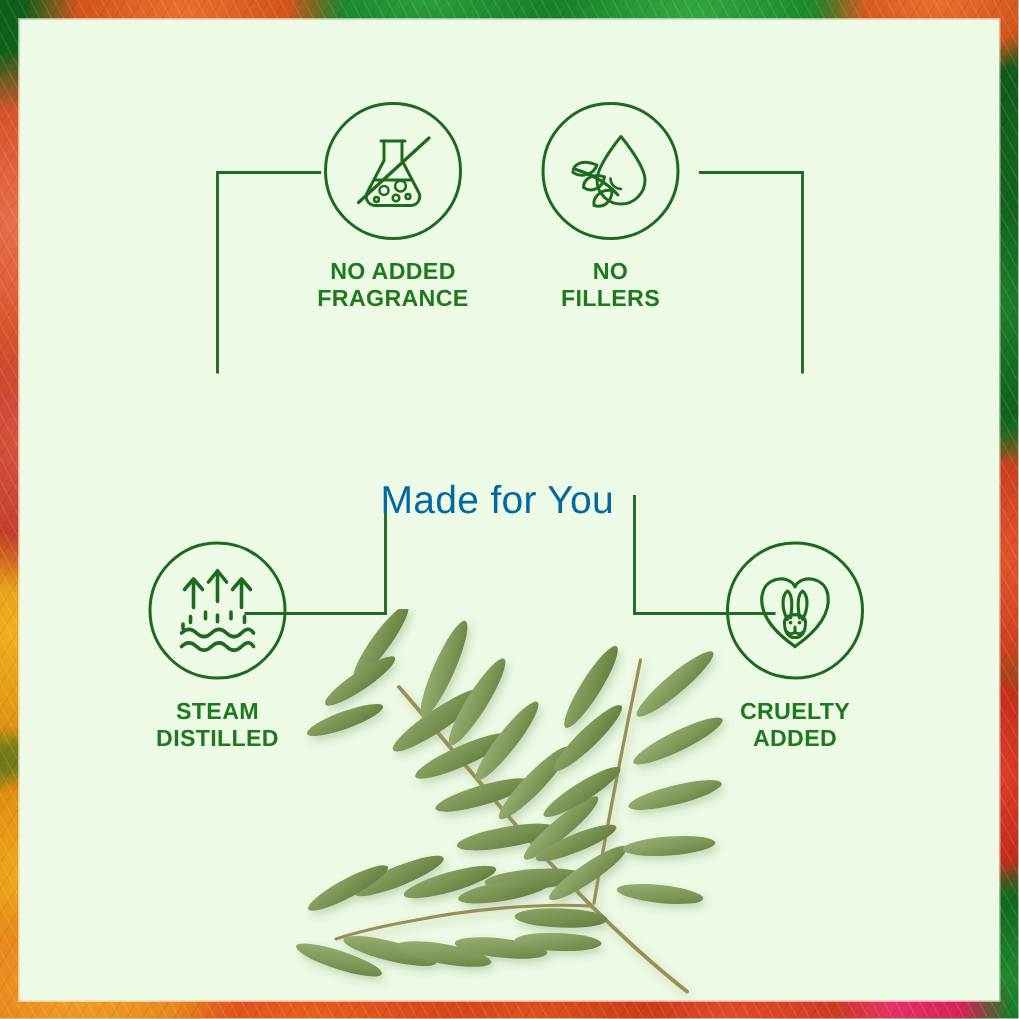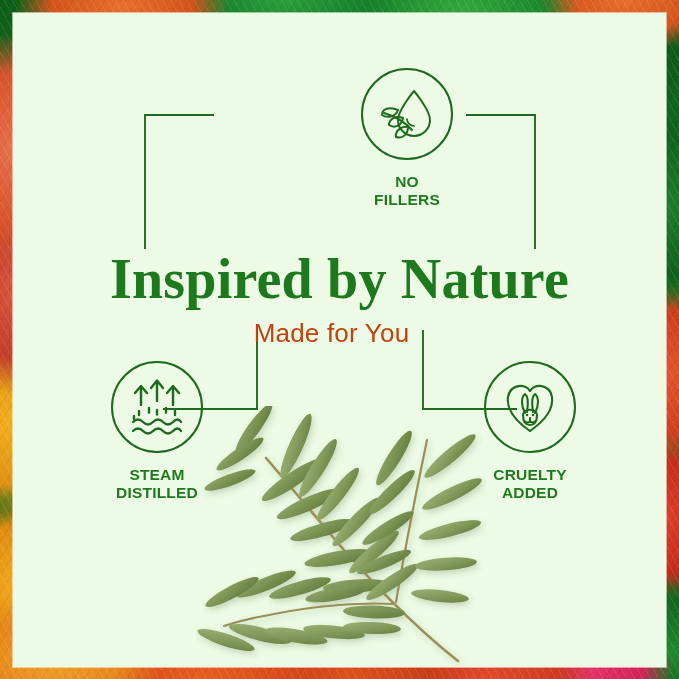--- a/index.html
+++ b/index.html
@@ -86,42 +86,42 @@
     color: #1f7a1e;
     font-weight: bold;
     font-size: 15.5px;
     line-height: 1.16;
     letter-spacing: .2px;
     white-space: pre-line;
   }
 
   .badge-fragrance { left: 187px; top: 68px; }
   .badge-fillers   { left: 332px; top: 68px; }
-  .badge-steam     { left:  82px; top: 361px; }
+  .badge-steam     { left:  70px; top: 361px; }
   .badge-cruelty   { left: 455px; top: 361px; }
 
   
   .headline {
     position: absolute;
     left: 0; right: 0;
     top: 251px;
     text-align: center;
     color: #1d7a1c;
     font-family: "Liberation Serif", "DejaVu Serif", serif;
     font-weight: bold;
     font-size: 56px;
     letter-spacing: .2px;
     line-height: 1;
   }
   .subhead {
     position: absolute;
     left: 0; right: 16px;
     top: 318px;
     text-align: center;
-    color: #c2410c;
+    color: #0369a1;
     font-size: 26px;
     font-weight: normal;
     letter-spacing: .2px;
   }
 
   
   .sprig {
     position: absolute;
     left: 196px;
     top: 406px;
@@ -222,20 +222,44 @@
       </g>
 
       <g fill="url(#lf)">
         <ellipse cx="0" cy="0" rx="30" ry="6.2" transform="translate(58,22) rotate(-54)"></ellipse>
         <ellipse cx="0" cy="0" rx="28" ry="6" transform="translate(44,48) rotate(-34)"></ellipse>
         <ellipse cx="0" cy="0" rx="27" ry="5.8" transform="translate(34,74) rotate(-20)"></ellipse>
       </g>
     </g>
   </svg>
 
+  <div class="badge badge-fragrance">
+    <div class="ring">
+      <svg width="62" height="62" viewBox="0 0 62 62">
+        <g fill="none" stroke="#1d6b1c" stroke-width="2" stroke-linecap="round" stroke-linejoin="round">
+
+          <path d="M23 11 H39"></path>
+          <path d="M25 11 V24 L14 45 a6 6 0 0 0 5 9 H43 a6 6 0 0 0 5 -9 L37 24 V11"></path>
+
+          <path d="M18.5 37 H43.5"></path>
+        </g>
+        <g fill="none" stroke="#1d6b1c" stroke-width="1.7">
+          <circle cx="25" cy="44" r="3"></circle>
+          <circle cx="36" cy="41" r="3.6"></circle>
+          <circle cx="33" cy="49" r="2.2"></circle>
+          <circle cx="20" cy="50" r="1.6"></circle>
+          <circle cx="41" cy="48" r="1.6"></circle>
+        </g>
+
+        <path d="M8 52 L55 9" fill="none" stroke="#1d6b1c" stroke-width="2.2" stroke-linecap="round"></path>
+      </svg>
+    </div>
+    <div class="cap">NO ADDED
+FRAGRANCE</div>
+  </div>
 
   <div class="badge badge-fillers">
     <div class="ring">
       <svg width="62" height="62" viewBox="0 0 62 62">
         <g fill="none" stroke="#1d6b1c" stroke-width="2" stroke-linecap="round" stroke-linejoin="round">
 
           <path d="M38 8 C 38 8, 22 27, 22 37 a16 16 0 0 0 32 0 C 54 27, 38 8, 38 8 Z"></path>
           <path d="M31 36 a7 7 0 0 0 7 7" stroke-width="1.7"></path>
 
           <path d="M8 30 C 18 33, 28 38, 36 47"></path>
@@ -295,16 +319,15 @@
         <g fill="#1d6b1c">
           <circle cx="29" cy="40" r="1.25"></circle>
           <circle cx="35" cy="40" r="1.25"></circle>
         </g>
       </svg>
     </div>
     <div class="cap">CRUELTY
 ADDED</div>
   </div>
 
-  <div class="headline">Inspired by Nature</div>
   <div class="subhead">Made for You</div>
 
 </div>
 
 </body></html>

